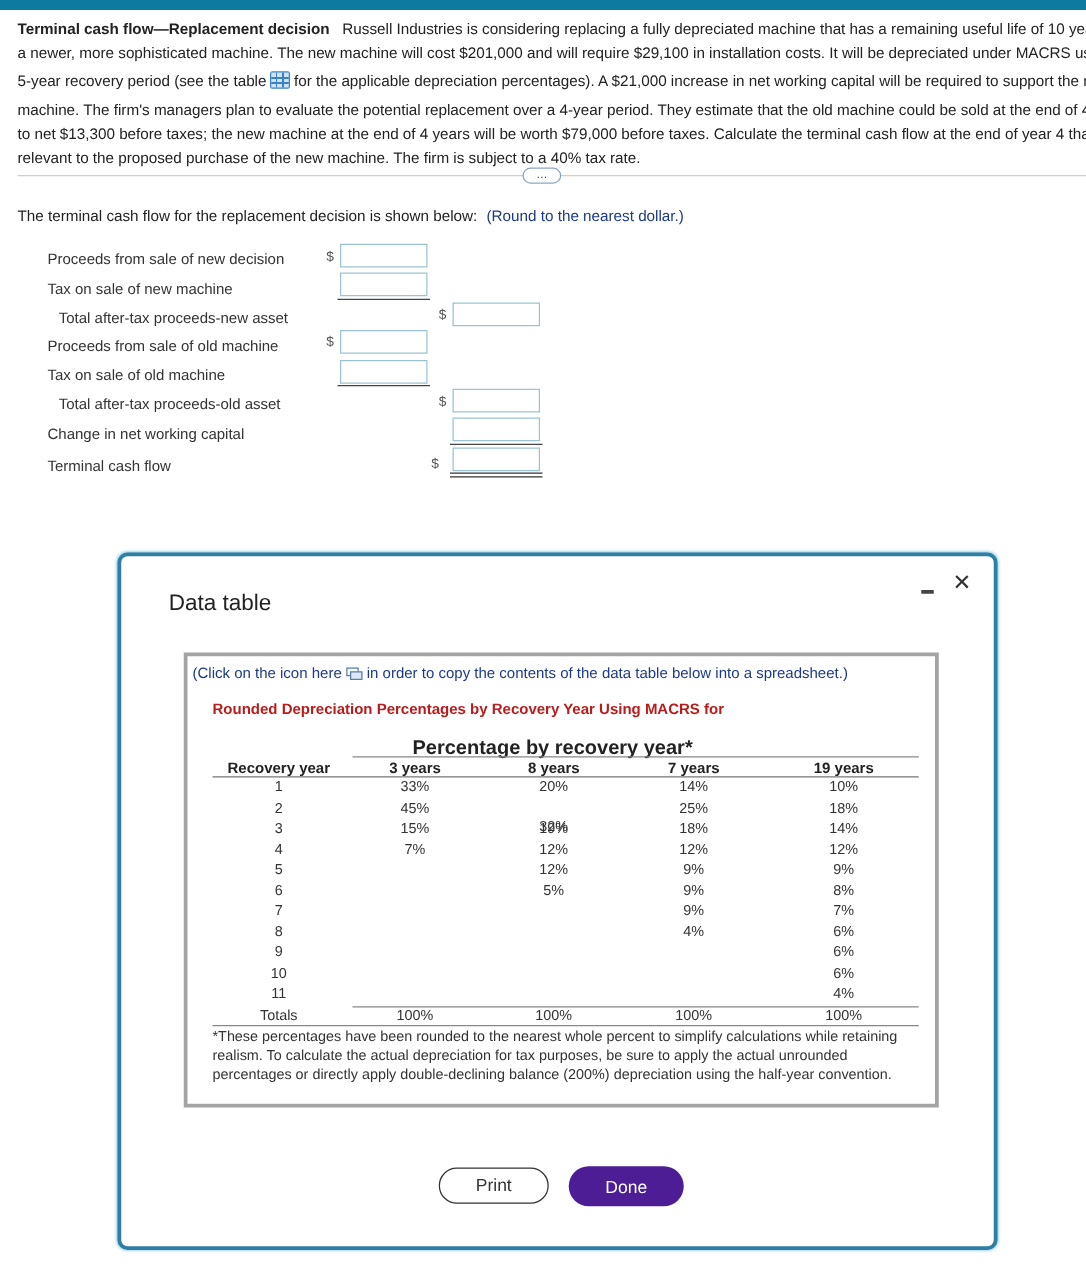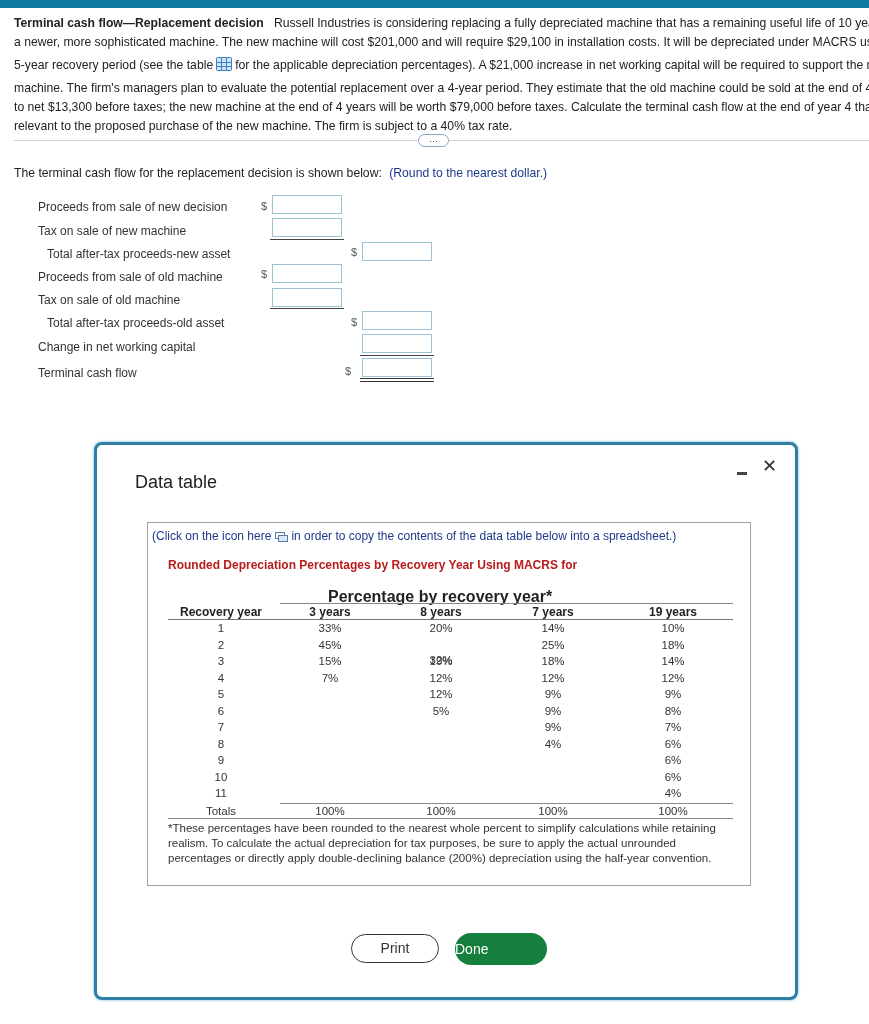--- a/index.html
+++ b/index.html
@@ -24,37 +24,37 @@
   .form-row.indent { left: 47px; }
   .dollar { position: absolute; font-size: 11px; color: #555; }
   .ans { position: absolute; width: 70px; height: 19px; border: 1px solid #9cc3d3; background: #fff; }
   .underline { position: absolute; height: 1px; background: #444; }
   .dbl-underline { position: absolute; height: 4px; border-top: 1px solid #333; border-bottom: 1px solid #333; }
 
   .modal { position: absolute; left: 94px; top: 442px; width: 704px; height: 558px; border: 3px solid #2f7ea3; border-radius: 8px; background: #fff; box-shadow: 0 0 3px #6ab4d6; }
   .modal-title { position: absolute; left: 38px; top: 27px; font-size: 18px; color: #222; }
   .modal-min { position: absolute; left: 640px; top: 22px; width: 10px; height: 3px; background: #444; margin-top: 5px; }
   .modal-close { position: absolute; left: 665px; top: 11px; font-size: 18px; color: #333; line-height: 20px; }
-  .inner-box { position: absolute; left: 50px; top: 77px; width: 604px; height: 364px; border: 1px solid #a3a3a3; }
+  .inner-box { position: absolute; left: 50px; top: 77px; width: 604px; height: 364px; border: 3px solid #a3a3a3; }
   .copy-note { position: absolute; left: 4px; top: 6px; font-size: 12px; color: #1d3a8a; white-space: nowrap; }
   .copy-icon { display: inline-block; width: 12px; height: 9px; position: relative; vertical-align: -1px; margin: 0 4px; }
   .copy-icon::before { content: ""; position: absolute; left: 0; top: 0; width: 8px; height: 5px; border: 1px solid #5a7ca8; background: #fff; }
   .copy-icon::after { content: ""; position: absolute; left: 3px; top: 3px; width: 8px; height: 5px; border: 1px solid #5a7ca8; background: #dce8f5; }
   .tbl-title { position: absolute; left: 20px; top: 35px; font-size: 12px; font-weight: bold; color: #b91c1c; line-height: 15px; }
   .pct-head { position: absolute; left: 180px; top: 65px; width: 404px; text-align: left; font-size: 16px; font-weight: bold; color: #222; }
   .pct-rule { position: absolute; left: 132px; top: 80px; width: 453px; height: 1px; background: #888; }
   .col-head { position: absolute; top: 82px; font-size: 12px; font-weight: bold; color: #222; text-align: center; }
   .head-rule { position: absolute; left: 20px; top: 96px; width: 565px; height: 1px; background: #777; }
   .cell { position: absolute; font-size: 11.5px; color: #333; text-align: center; }
   .totals-rule { position: absolute; left: 132px; top: 280px; width: 453px; height: 1px; background: #888; }
   .foot-rule { position: absolute; left: 20px; top: 295px; width: 565px; height: 1px; background: #888; }
   .footnote { position: absolute; left: 20px; top: 298px; width: 570px; font-size: 11.5px; line-height: 15px; color: #333; }
 
   .btn-print { position: absolute; left: 254px; top: 489px; width: 88px; height: 29px; border: 1.5px solid #333; border-radius: 15px; background: #fff; font-size: 14px; color: #333; text-align: center; line-height: 26px; }
-  .btn-done { position: absolute; left: 358px; top: 488px; width: 92px; height: 32px; border-radius: 16px; background: #15803d; font-size: 14px; color: #fff; line-height: 32px; }
+  .btn-done { position: absolute; left: 358px; top: 488px; width: 92px; height: 32px; border-radius: 16px; background: #4c1d95; font-size: 14px; color: #fff; text-align: center; line-height: 32px; }
 </style>
 </head>
 <body>
 
 <div class="topbar"></div>
 
 <div class="problem">
   <span class="line"><b>Terminal cash flow—Replacement decision</b>&nbsp;&nbsp; <span>Russell Industries is considering replacing a fully depreciated machine that has a remaining useful life of 10 years with</span></span>
   <span class="line">a newer, more sophisticated machine. The new machine will cost $201,000 and will require $29,100 in installation costs. It will be depreciated under MACRS using a</span>
   <span class="line gap"><span>5-year recovery period (see the table</span><span class="table-icon"></span><span>for the applicable depreciation percentages). A $21,000 increase in net working capital will be required to support the new</span></span>

